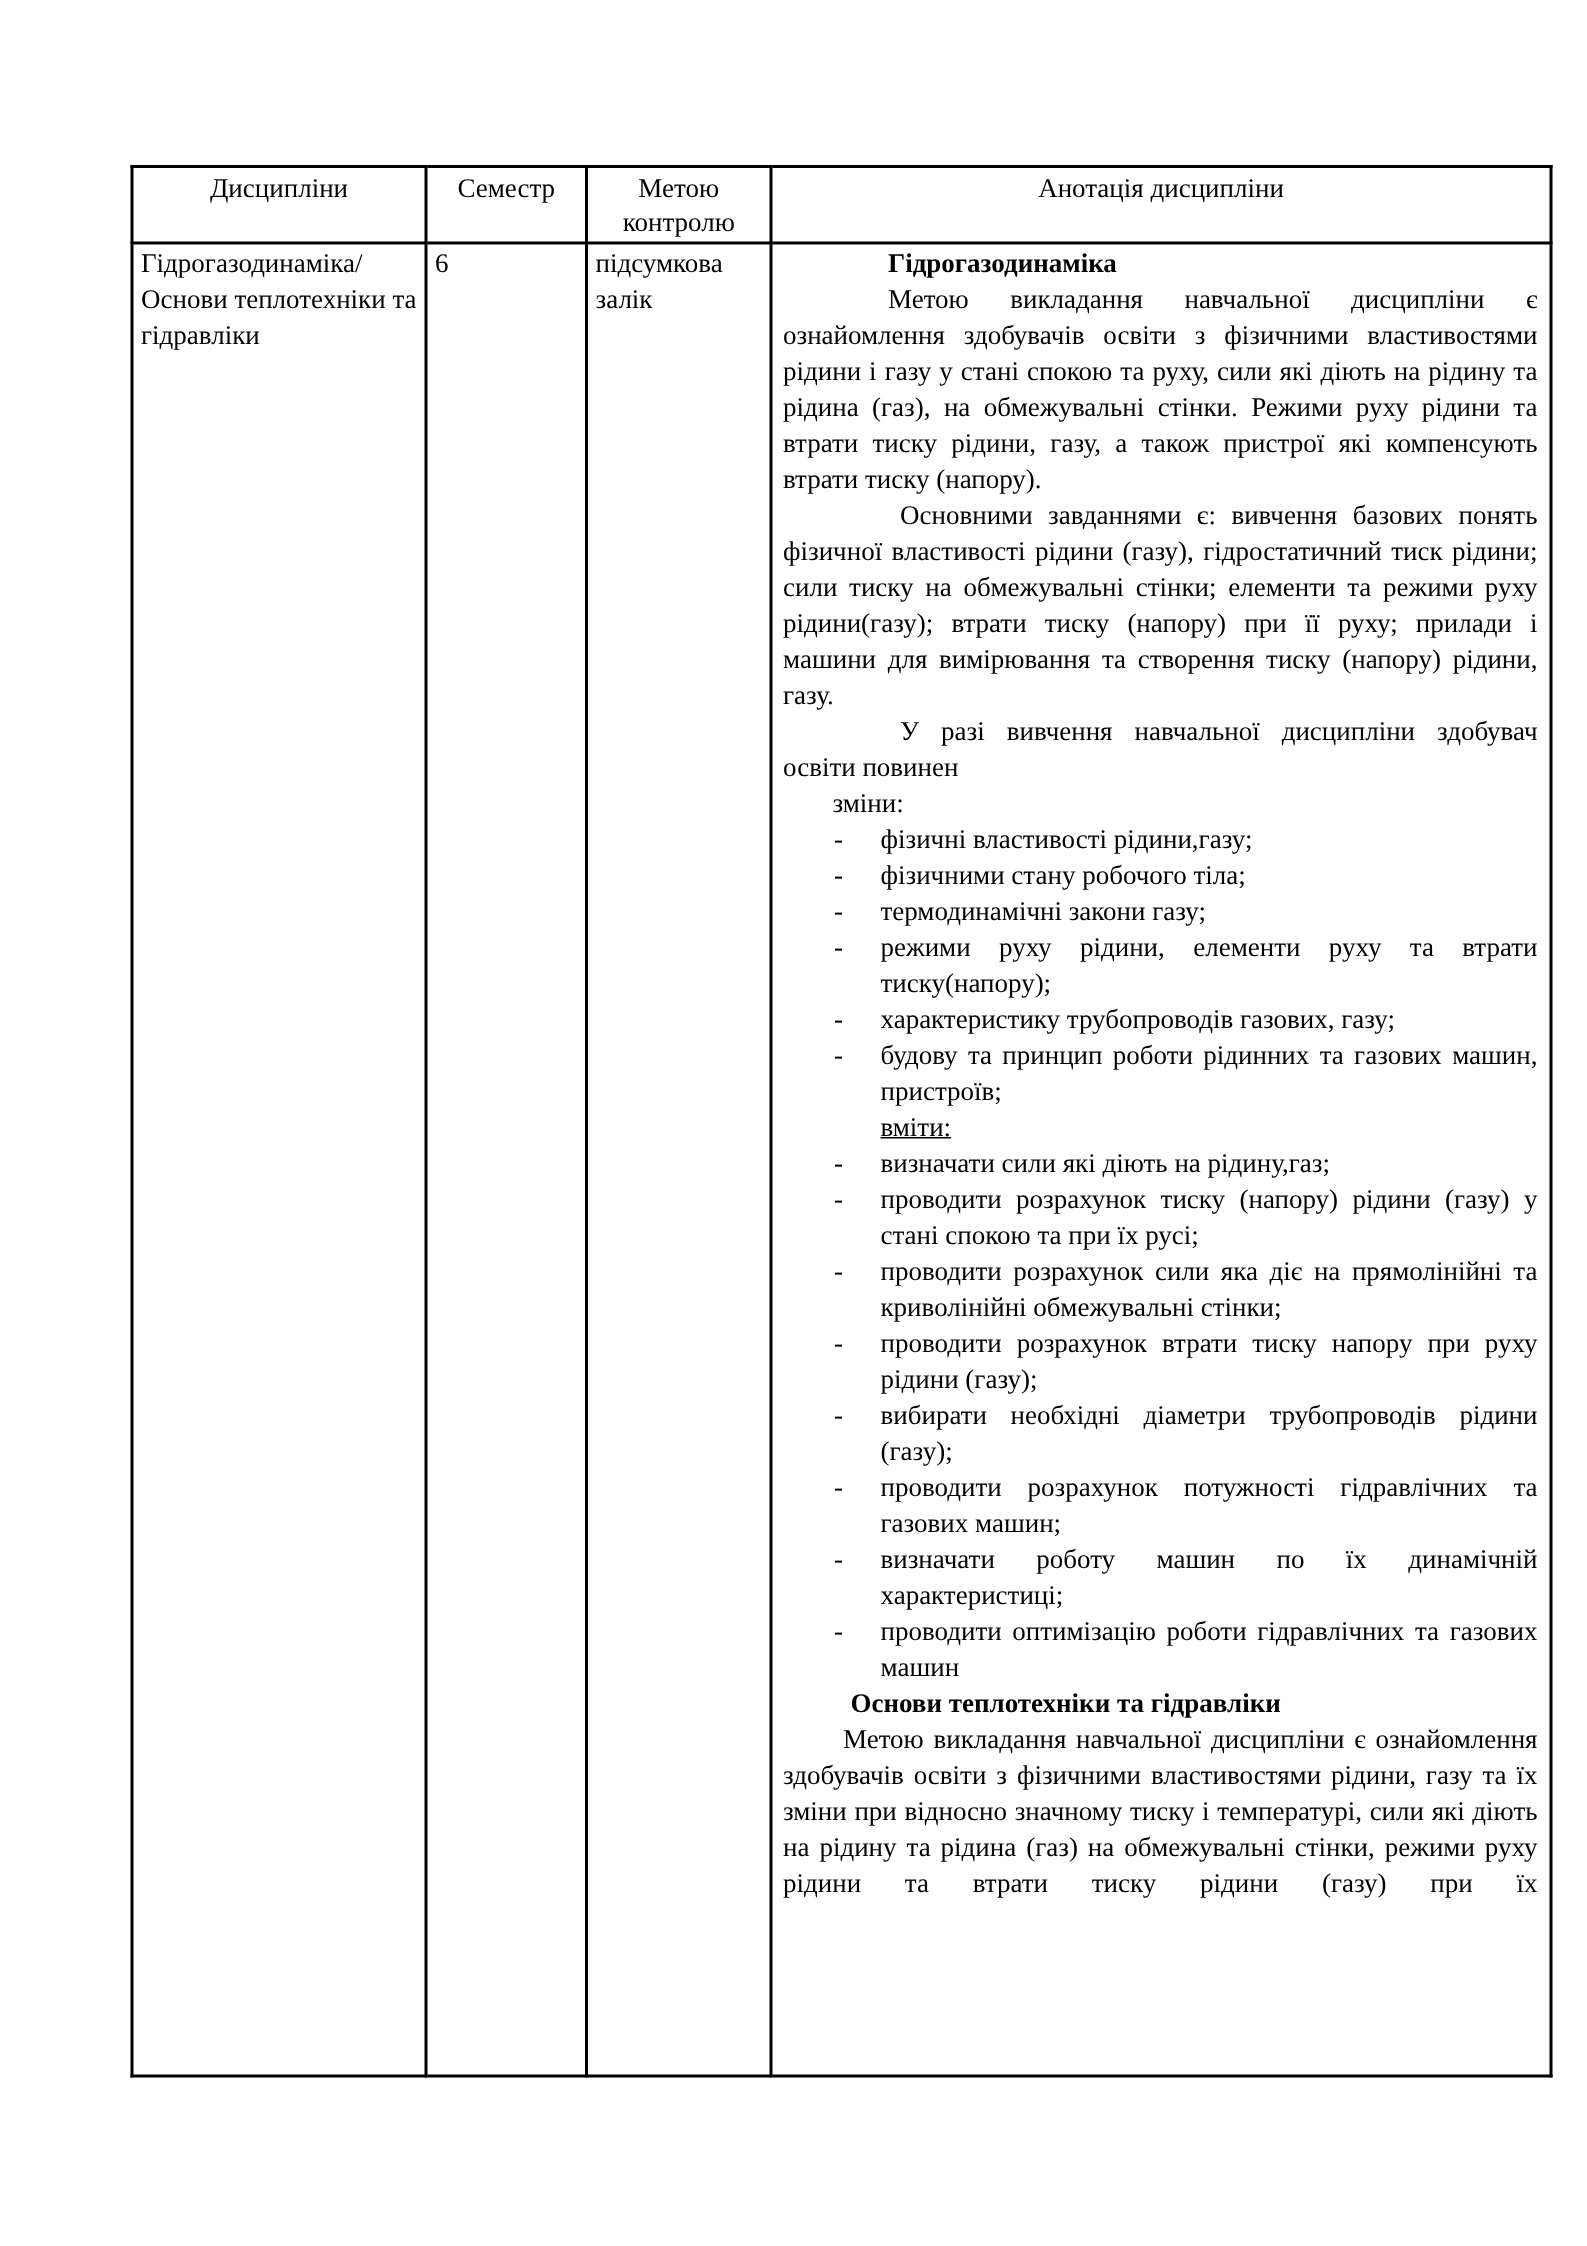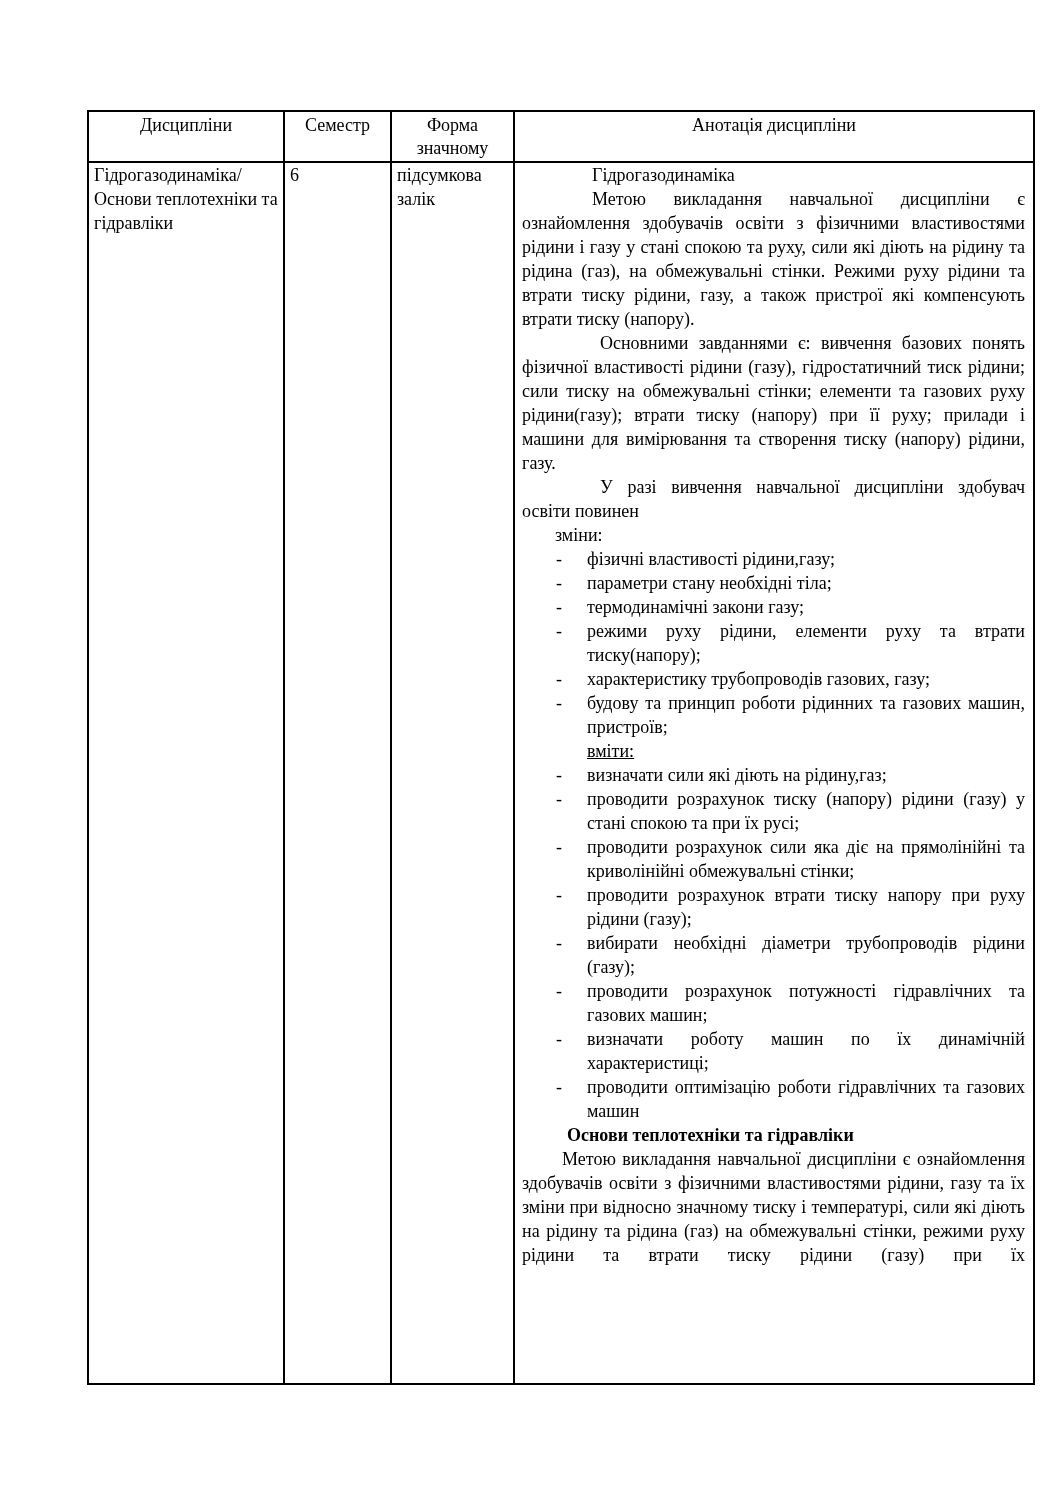--- a/index.html
+++ b/index.html
@@ -7,21 +7,21 @@
          font-family: "Liberation Serif", "DejaVu Serif", serif; color: #000; }
   .page { position: absolute; left: 0; top: 0; width: 1058px; height: 1105px; }
   table.disc { position: absolute; left: 87px; top: 110px; width: 946px;
                border-collapse: collapse; table-layout: fixed; font-size: 18px; line-height: 24px; }
   table.disc td, table.disc th { border: 2px solid #000; vertical-align: top; padding: 0 5px; }
   table.disc th { font-weight: normal; text-align: center; height: 47px; padding-top: 2px; line-height: 23px; }
   col.c1 { width: 196px; } col.c2 { width: 107px; } col.c3 { width: 123px; } col.c4 { width: 520px; }
   td.body-row { height: 1220px; padding-top: 0; }
   .anno { text-align: justify; padding: 0 3px 0 2px; }
   .anno p { margin: 0; }
-  .title { font-weight: normal; padding-left: 70px; }
+  .title { font-weight: bold; padding-left: 70px; }
   .title2 { font-weight: bold; padding-left: 45px; }
   .indent { text-indent: 70px; }
   .indent2 { text-indent: 78px; }
   .indent3 { text-indent: 40px; }
   .label { padding-left: 33px; }
   .label2 { padding-left: 65px; text-decoration: underline; }
   ul.dash { list-style: none; margin: 0; padding: 0; }
   ul.dash li { position: relative; padding-left: 65px; text-align: justify; }
   ul.dash li .bullet { position: absolute; left: 34px; top: 0; }
   .last-line { text-align-last: justify; }
@@ -34,37 +34,37 @@
     <colgroup>
         <col class="c1">
         <col class="c2">
         <col class="c3">
         <col class="c4">
       </colgroup>
     <tbody>
         <tr>
       <th>Дисципліни</th>
       <th>Семестр</th>
-      <th>Форма значному</th>
+      <th>Метою контролю</th>
       <th>Анотація дисципліни</th>
     </tr>
     <tr>
       <td class="body-row">Гідрогазодинаміка/ Основи теплотехніки та гідравліки</td>
       <td class="body-row">6</td>
       <td class="body-row">підсумкова залік</td>
       <td class="body-row">
         <div class="anno">
           <p class="title">Гідрогазодинаміка</p>
           <p class="indent">Метою викладання навчальної дисципліни є ознайомлення здобувачів освіти з фізичними властивостями рідини і газу у стані спокою та руху, сили які діють на рідину та рідина (газ), на обмежувальні стінки. Режими руху рідини та втрати тиску рідини, газу, а також пристрої які компенсують втрати тиску (напору).</p>
-          <p class="indent2">Основними завданнями є: вивчення базових понять фізичної властивості рідини (газу), гідростатичний тиск рідини; сили тиску на обмежувальні стінки; елементи та газових руху рідини(газу); втрати тиску (напору) при її руху; прилади і машини для вимірювання та створення тиску (напору) рідини, газу.</p>
+          <p class="indent2">Основними завданнями є: вивчення базових понять фізичної властивості рідини (газу), гідростатичний тиск рідини; сили тиску на обмежувальні стінки; елементи та режими руху рідини(газу); втрати тиску (напору) при її руху; прилади і машини для вимірювання та створення тиску (напору) рідини, газу.</p>
           <p class="indent2">У разі вивчення навчальної дисципліни здобувач освіти повинен</p>
           <p class="label">зміни:</p>
           <ul class="dash">
             <li><span class="bullet">-</span><span>фізичні властивості рідини,газу;</span></li>
-            <li><span class="bullet">-</span><span>параметри стану необхідні тіла;</span></li>
+            <li><span class="bullet">-</span><span>фізичними стану робочого тіла;</span></li>
             <li><span class="bullet">-</span><span>термодинамічні закони газу;</span></li>
             <li><span class="bullet">-</span><span>режими руху рідини, елементи руху та втрати тиску(напору);</span></li>
             <li><span class="bullet">-</span><span>характеристику трубопроводів газових, газу;</span></li>
             <li><span class="bullet">-</span><span>будову та принцип роботи рідинних та газових машин, пристроїв;</span></li>
           </ul>
           <p class="label2">вміти:</p>
           <ul class="dash">
             <li><span class="bullet">-</span><span>визначати сили які діють на рідину,газ;</span></li>
             <li><span class="bullet">-</span><span>проводити розрахунок тиску (напору) рідини (газу) у стані спокою та при їх русі;</span></li>
             <li><span class="bullet">-</span><span>проводити розрахунок сили яка діє на прямолінійні та криволінійні обмежувальні стінки;</span></li>

